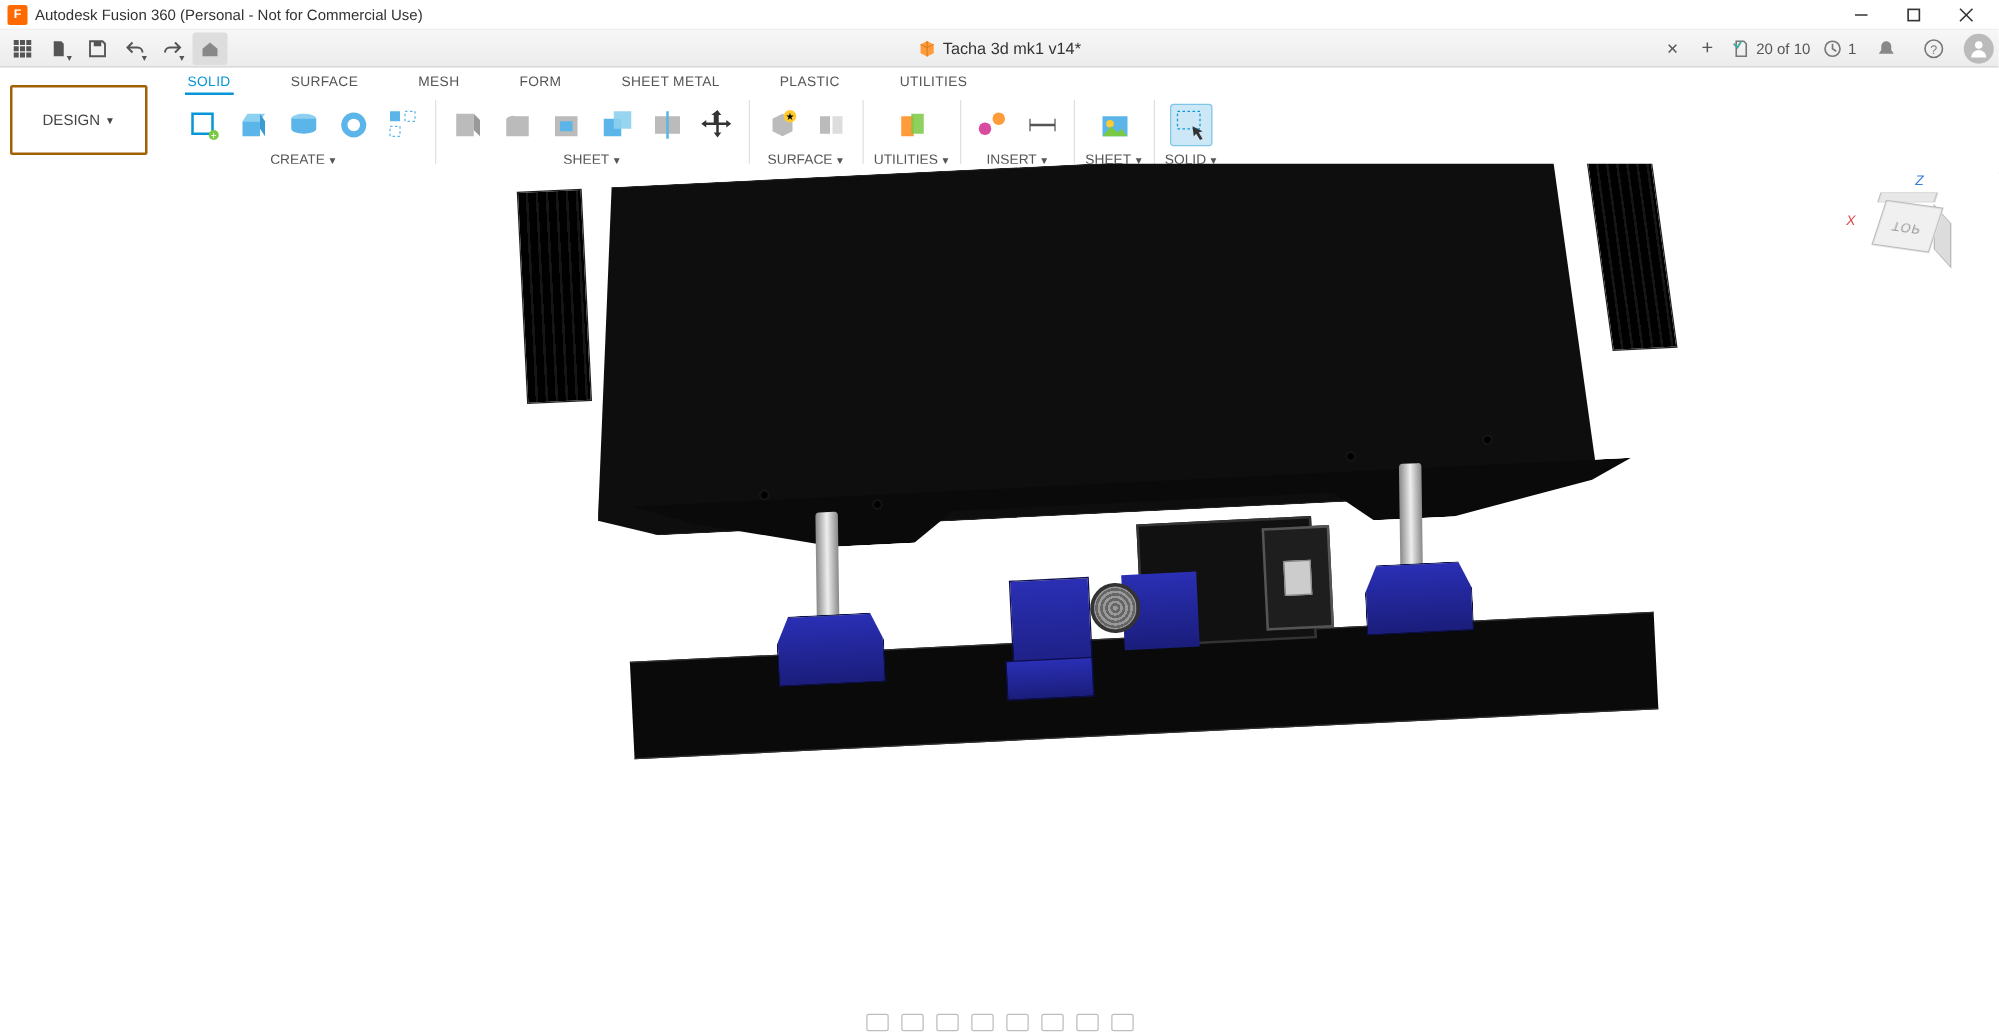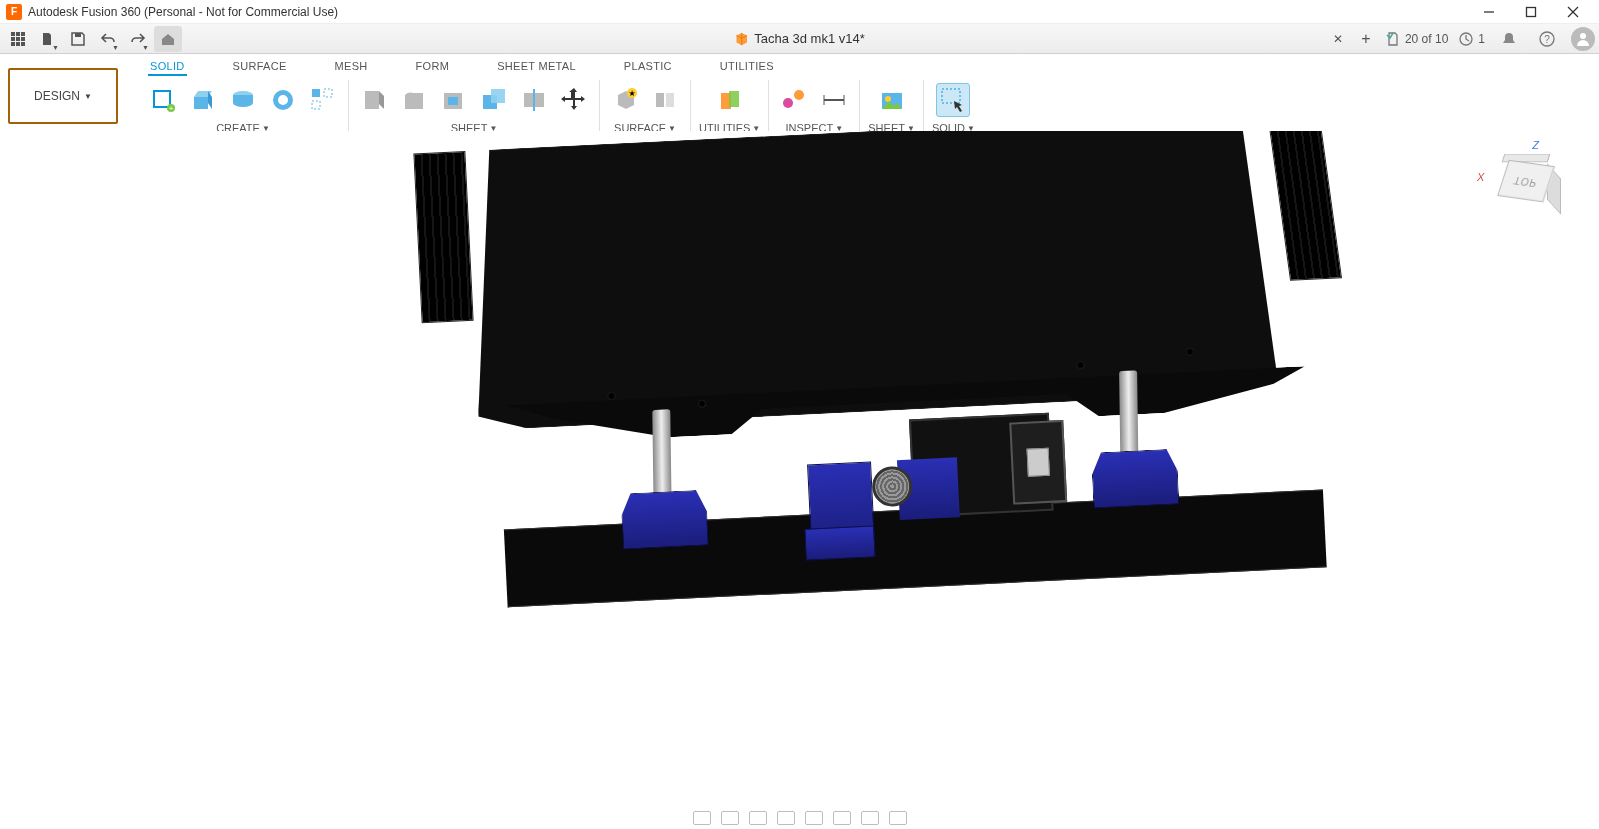--- a/index.html
+++ b/index.html
@@ -343,21 +343,21 @@
             </div>
           <div class="tool-icon">
               <svg width="30" height="30">
                 <line x1="5" y1="15" x2="25" y2="15" stroke="#555" stroke-width="2"></line>
                 <line x1="5" y1="10" x2="5" y2="20" stroke="#555"></line>
                 <line x1="25" y1="10" x2="25" y2="20" stroke="#555"></line>
               </svg>
             </div>
         </div>
         <div class="tool-label">
-            <span>INSPECT</span>
+            <span>INSERT</span>
             <span class="caret">▼</span>
           </div>
       </div>
 
       <div class="tool-group sep">
         <div class="tool-icons">
           <div class="tool-icon">
               <svg width="30" height="30">
                 <rect x="5" y="8" width="20" height="16" fill="#5bb5e8"></rect>
                 <circle cx="11" cy="14" r="3" fill="#ffcc33"></circle>

